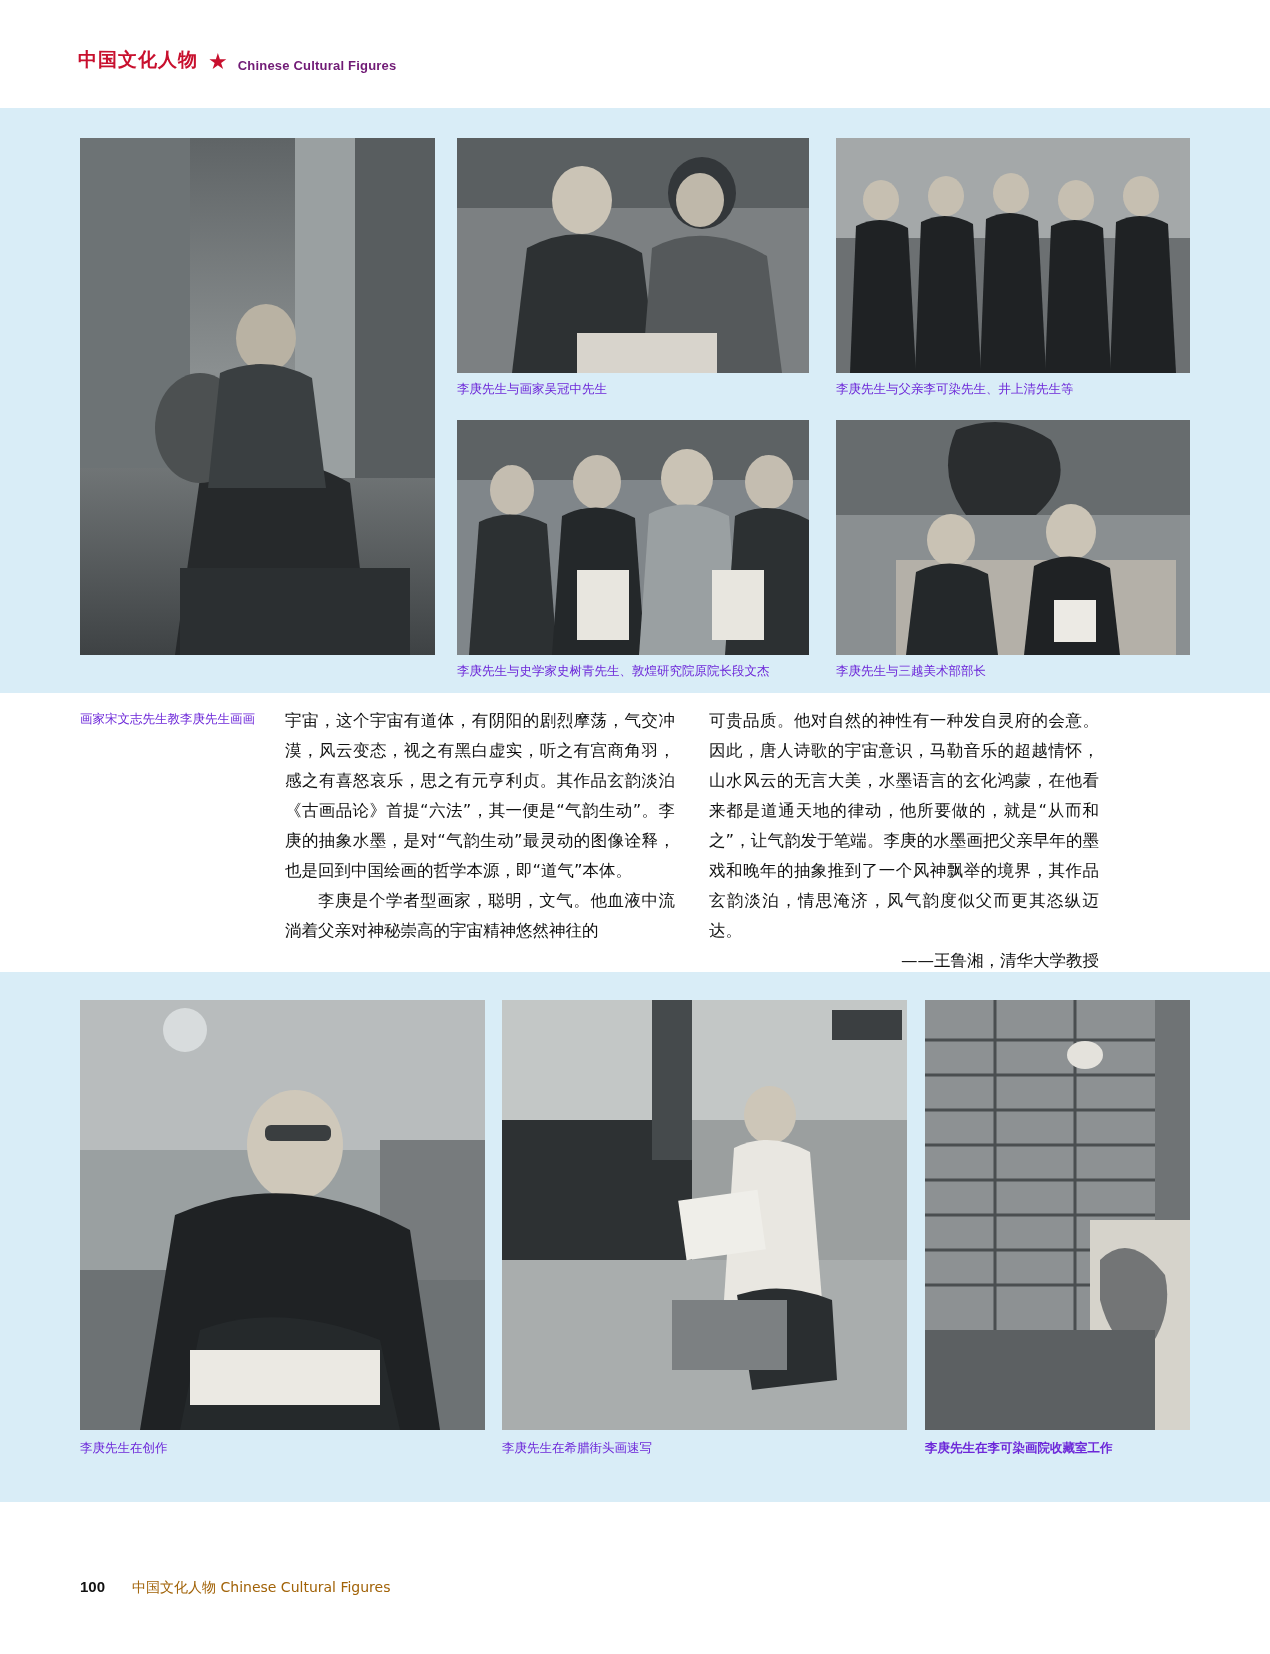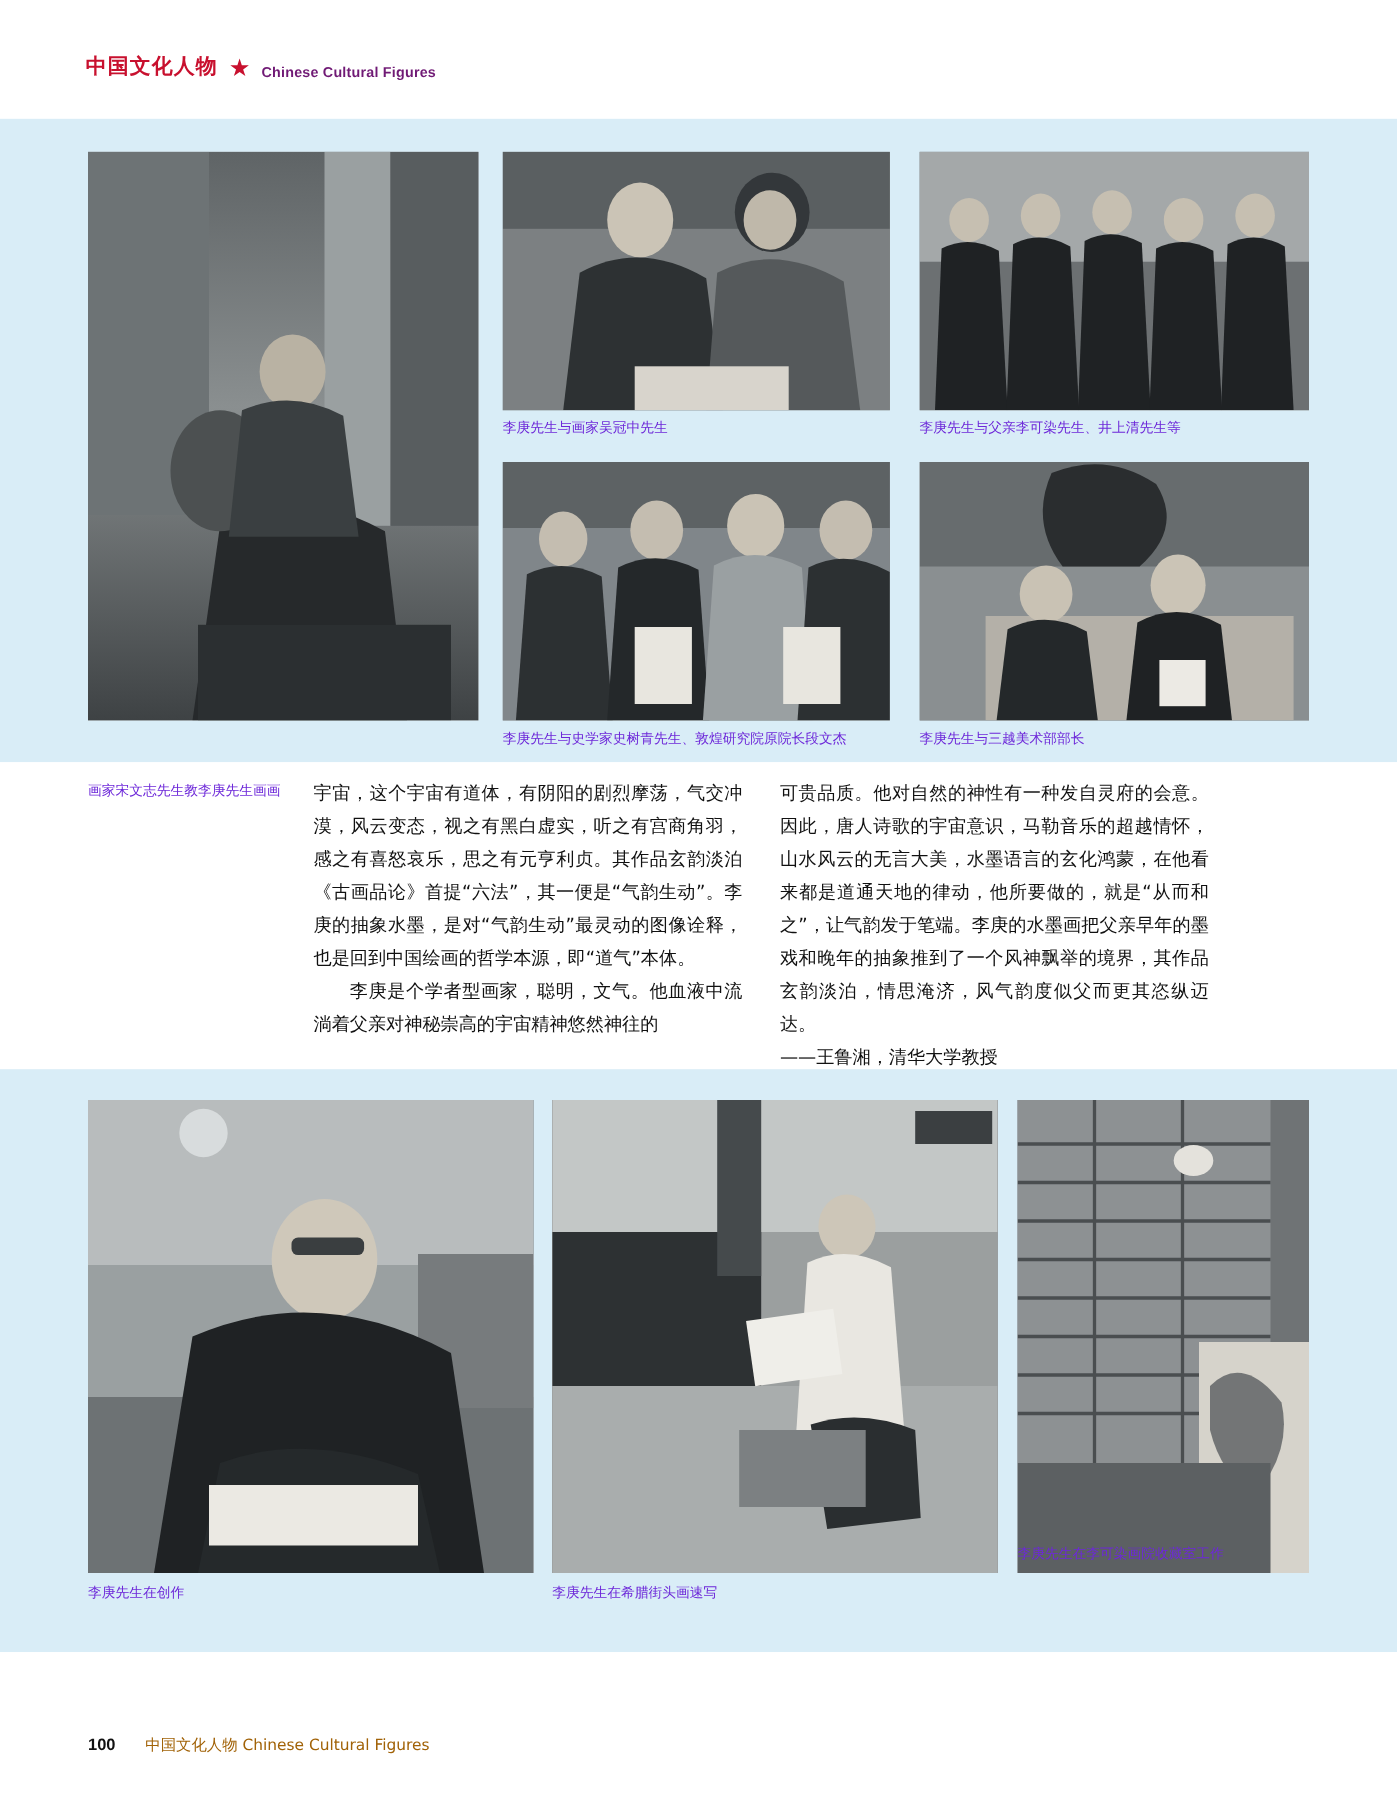--- a/index.html
+++ b/index.html
@@ -105,21 +105,21 @@
   #photo-5 { left: 836px; top: 420px; width: 354px; height: 235px; }
   #cap-5   { left: 836px; top: 663px; }
 
   #photo-6 { left: 80px;  top: 1000px; width: 405px; height: 430px; }
   #cap-6   { left: 80px;  top: 1440px; }
 
   #photo-7 { left: 502px; top: 1000px; width: 405px; height: 430px; }
   #cap-7   { left: 502px; top: 1440px; }
 
   #photo-8 { left: 925px; top: 1000px; width: 265px; height: 430px; }
-  #cap-8   { left: 925px; top: 1404px; }
+  #cap-8   { left: 925px; top: 1440px; font-weight: bold; }
 
   
   .text-area {
     position: absolute;
     top: 706px;
     left: 285px;
     width: 815px;
     display: flex;
     gap: 34px;
   }
@@ -129,21 +129,21 @@
     font-size: 16.5px;
     line-height: 30px;
     color: #111111;
     text-align: justify;
     text-justify: inter-ideograph;
   }
   .col p { margin: 0; }
   .col p.indent { text-indent: 2em; }
   .signature {
     margin-top: 2px;
-    text-align: left;
+    text-align: right;
     font-size: 16.5px;
     line-height: 30px;
   }
 
   
   .footer {
     position: absolute;
     left: 80px;
     top: 1578px;
     display: flex;

